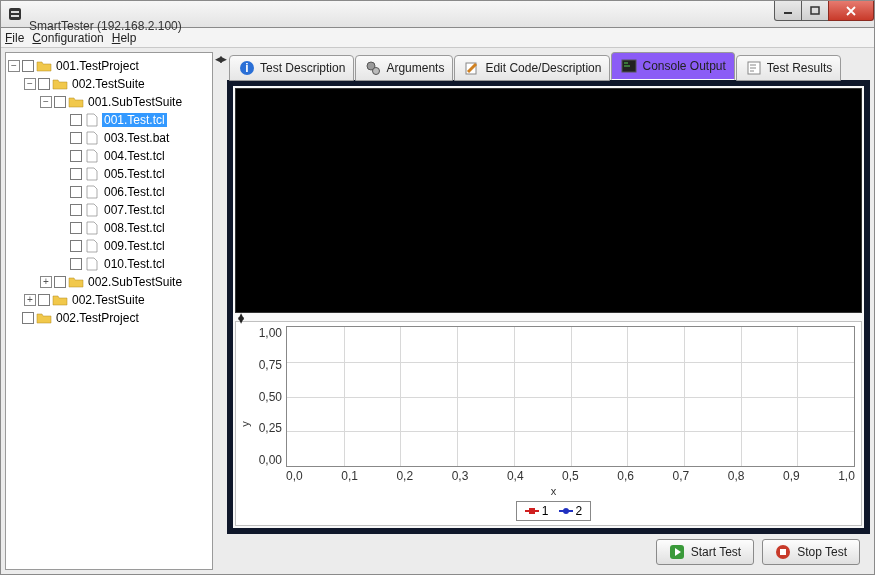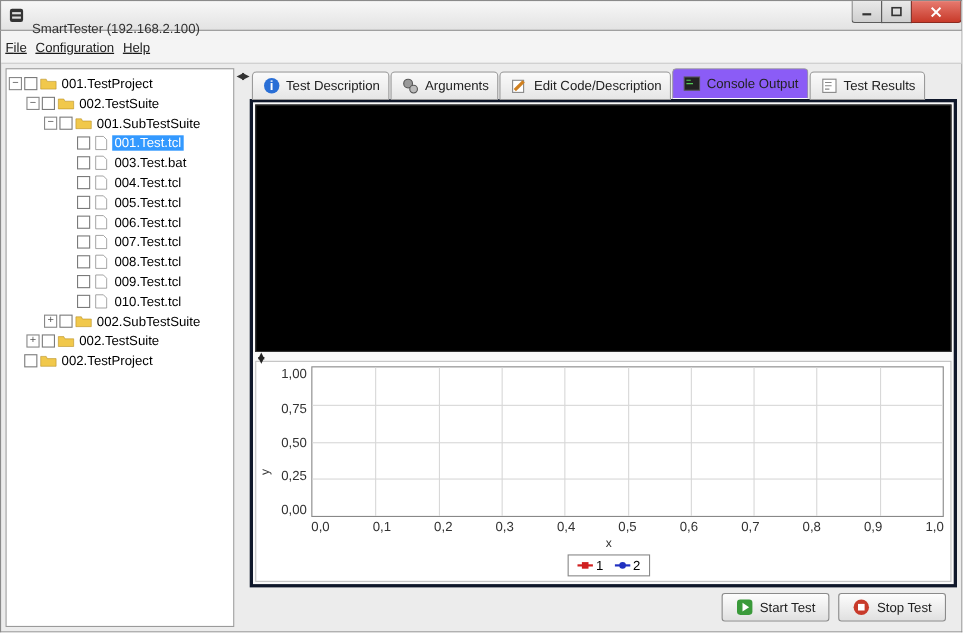--- a/index.html
+++ b/index.html
@@ -13,21 +13,21 @@
 .win-btn { width: 28px; height: 20px; border: 1px solid #5a5a5a; border-top: none; display: flex; align-items: center; justify-content: center; margin-left: -1px; }
 .win-min { background: linear-gradient(#e9e9e9,#cfcfcf); border-radius: 0 0 0 3px; }
 .win-max { background: linear-gradient(#e9e9e9,#cfcfcf); }
 .win-close { background: linear-gradient(#e67a6f,#c83a2a); border-radius: 0 0 3px 0; width: 46px; border-color: #8a2a20; }
 .win-btn svg { display: block; }
 
 
 .outer { border: 1px solid #8a8a8a; border-top: none; height: 547px; padding: 0; background: #ececec; display: flex; flex-direction: column; }
 
 
-.menubar { height: 30px; background: #f4f4f4; border-bottom: 1px solid #c9c9c9; display: flex; align-items: center; padding: 0 4px; gap: 8px; text-decoration: underline; }
+.menubar { height: 20px; background: #f4f4f4; border-bottom: 1px solid #c9c9c9; display: flex; align-items: center; padding: 0 4px; gap: 8px; }
 .menubar span { color: #222; cursor: default; }
 .menubar span u { text-decoration: underline; }
 
 
 .client { flex: 1; display: flex; padding: 4px; gap: 4px; min-height: 0; }
 
 
 .tree-panel { width: 208px; background: #fff; border: 1px solid #9a9a9a; padding: 4px 2px; overflow: auto; }
 .tree ul { list-style: none; padding-left: 16px; }
 .tree > ul { padding-left: 0; }
@@ -49,21 +49,21 @@
 
 .right { flex: 1; display: flex; flex-direction: column; min-width: 0; }
 
 
 .tabs { height: 28px; display: flex; align-items: flex-end; gap: 1px; padding-left: 2px; }
 .tab { height: 26px; padding: 0 8px; display: flex; align-items: center; gap: 4px; border: 1px solid #9a9a9a; background: linear-gradient(#fafafa,#e6e6e6); border-radius: 4px 4px 0 0; position: relative; top: 1px; }
 .tab.active { background: #8b5cf6; border-bottom: 1px solid #fdfdfd; height: 28px; top: 0; z-index: 2; }
 .tab .ticon { width: 18px; height: 16px; display: inline-flex; align-items: center; justify-content: center; }
 .tab-label { color: #222; }
 
-.tab-body { flex: 1; border: 3px solid #0f172a; background: #f9f9f9; display: flex; flex-direction: column; padding: 2px; min-height: 0; }
+.tab-body { flex: 1; border: 6px solid #0f172a; background: #f9f9f9; display: flex; flex-direction: column; padding: 2px; min-height: 0; }
 
 
 .console { background: #000; flex: 0 0 225px; border: 1px solid #333; }
 
 .hsplit { height: 8px; display: flex; align-items: center; justify-content: flex-start; padding-left: 2px; cursor: row-resize; }
 .hsplit span { font-size: 8px; color: #222; transform: rotate(90deg); letter-spacing: -2px; }
 
 
 .chart-wrap { flex: 1; display: flex; align-items: stretch; background: #fff; border: 1px solid #c0c0c0; padding: 4px 6px 4px 2px; min-height: 0; }
 .ylab { width: 14px; display: flex; align-items: center; justify-content: center; }

